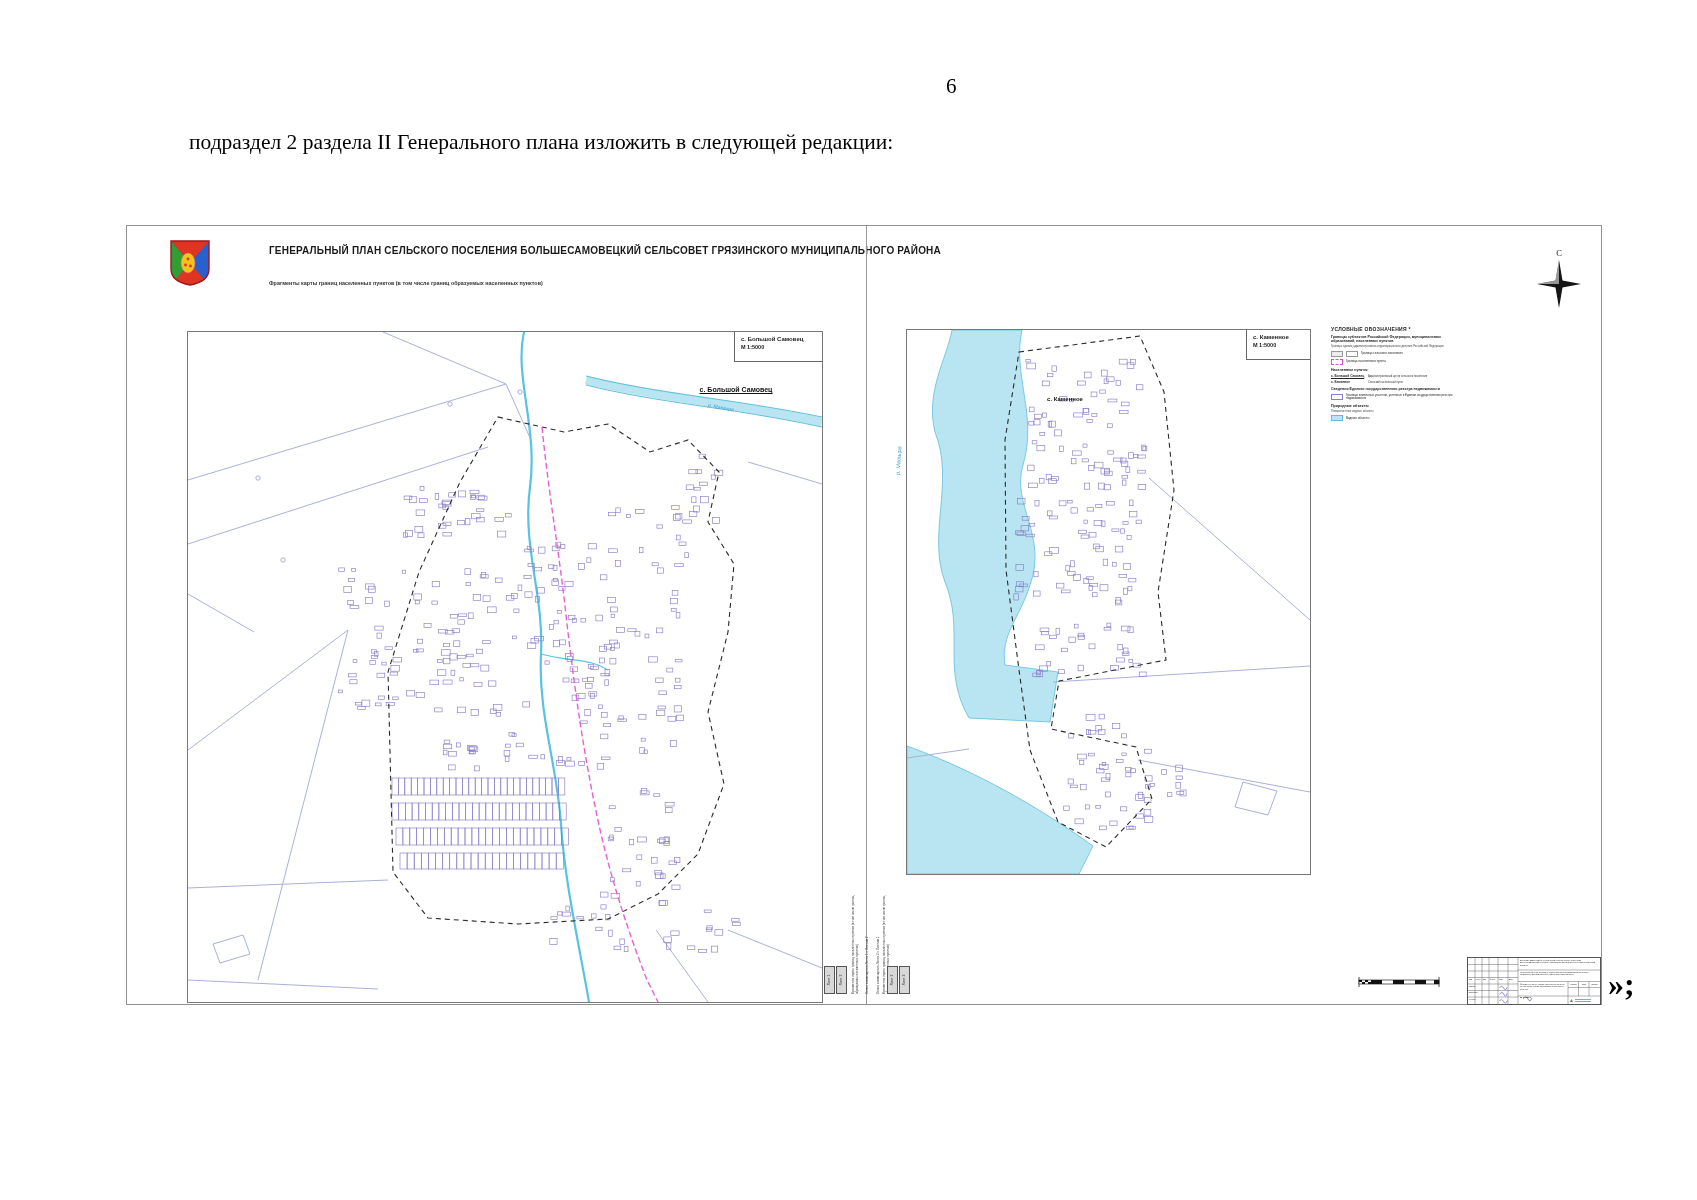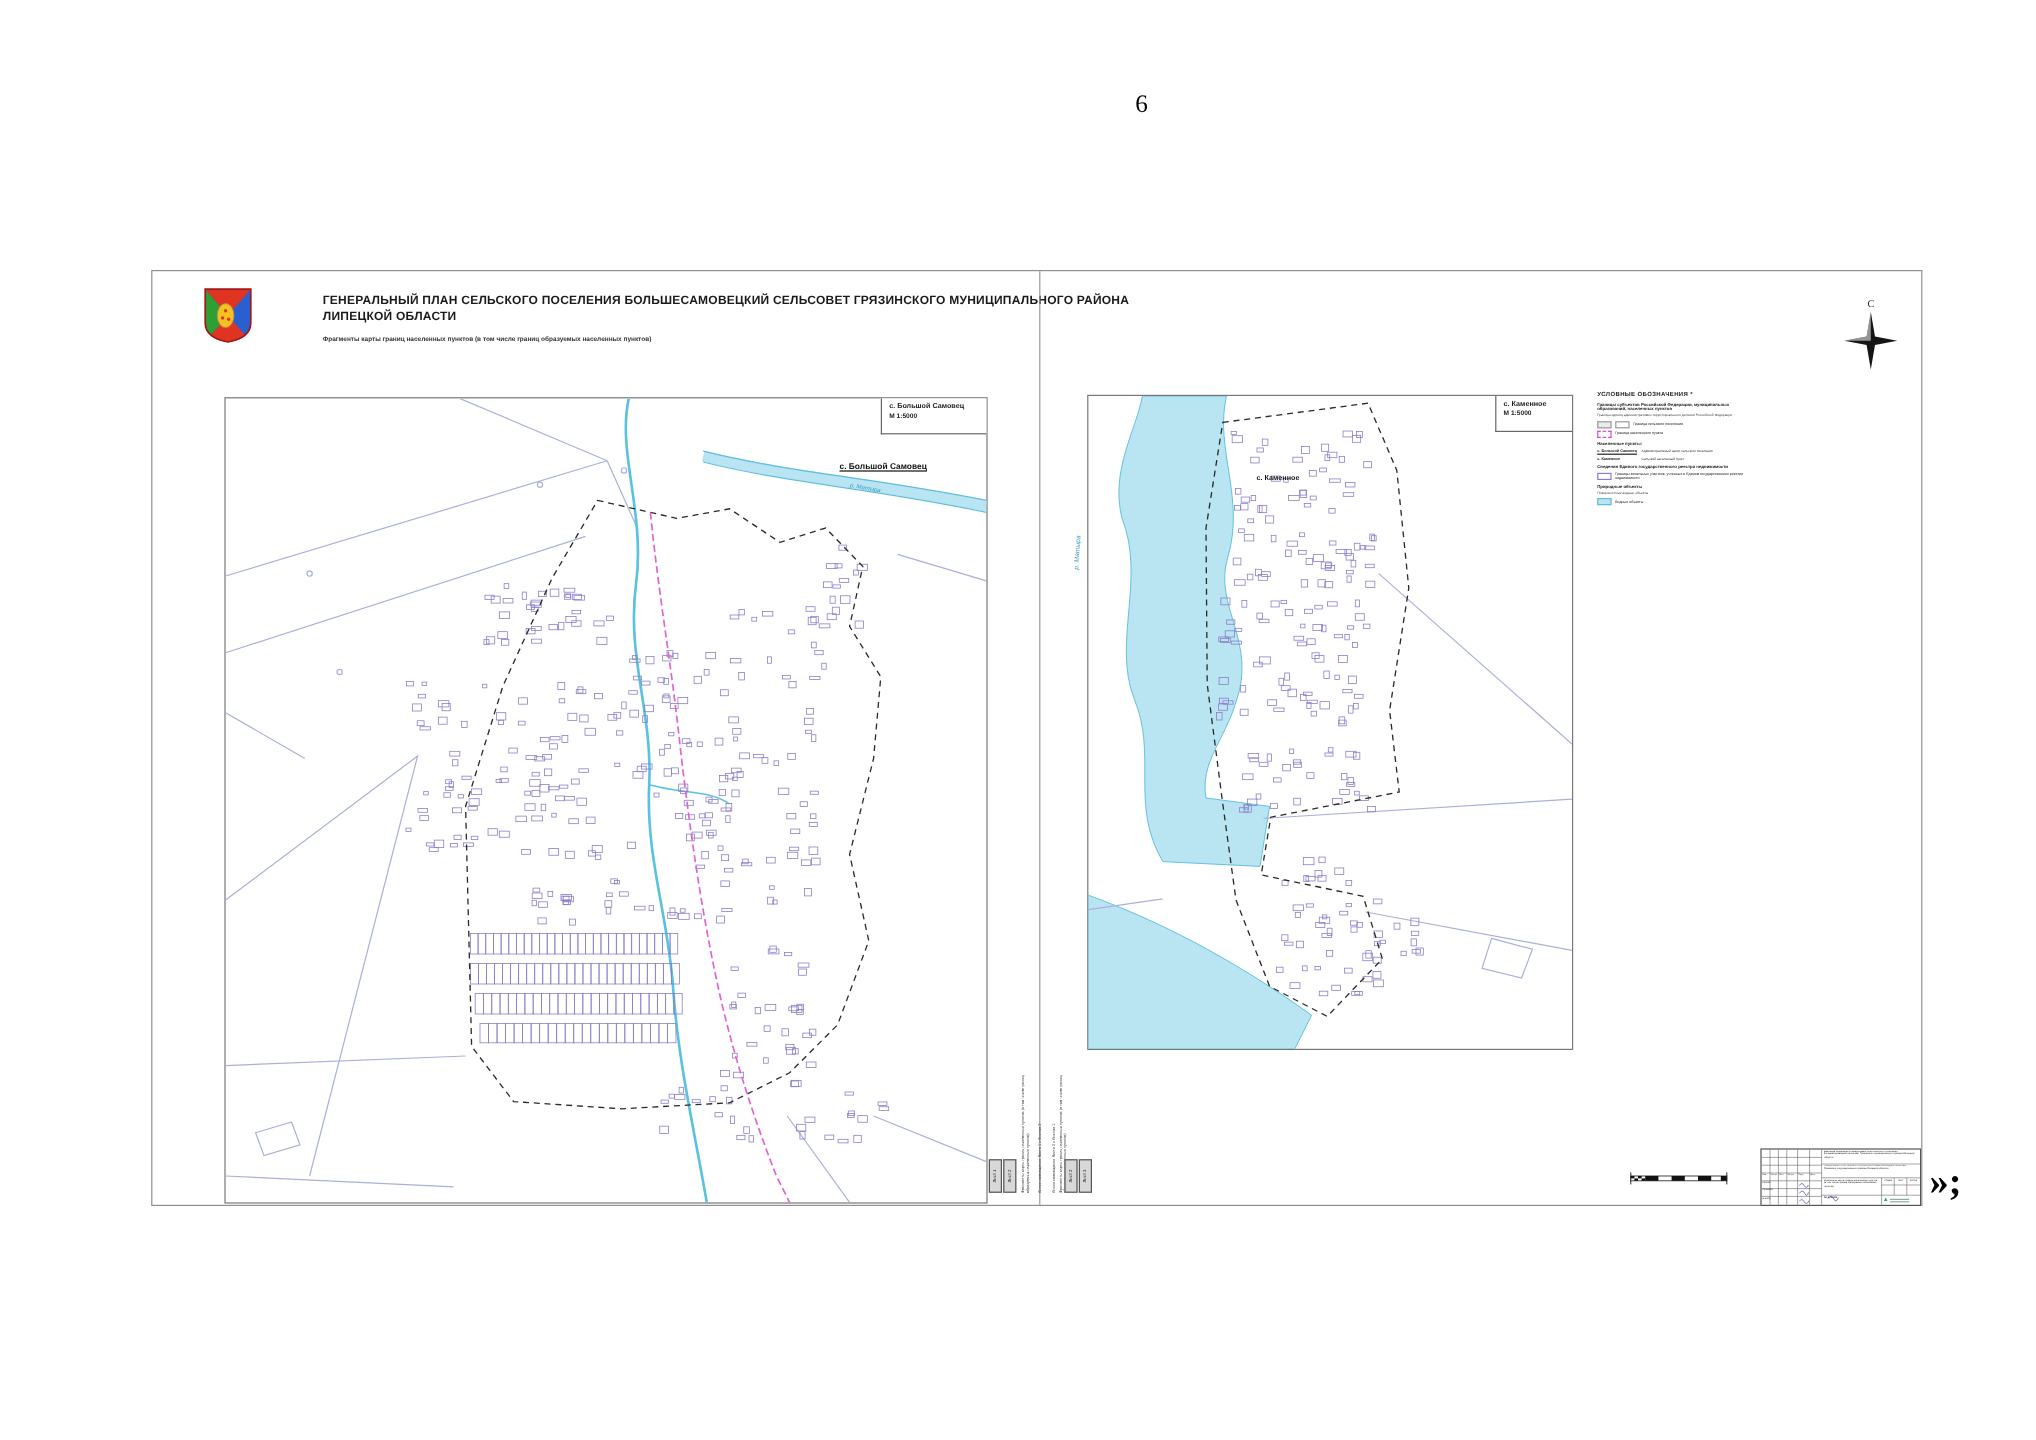--- a/index.html
+++ b/index.html
@@ -78,20 +78,21 @@
   .st-logo .tri{color:#2e9e4f;font-size:5px;line-height:1;}
   .st-logo .bars{display:flex;flex-direction:column;gap:1px;}
   .st-logo .bars i{display:block;width:16px;height:.8px;background:#8aa;}
 </style>
 </head>
 <body>
 
 <div class="page">
 
   <div class="pageno">6</div>
+  <div class="para p1">подраздел 2 раздела II Генерального плана изложить в следующей редакции:</div>
 
   <div class="frame">
 
     <svg class="logo" viewBox="0 0 42 48">
       <defs>
           <clipPath id="shieldclip">
             <path d="M2,2 H40 V30 C40,40 32,44 21,46 C10,44 2,40 2,30 Z"></path>
           </clipPath>
         </defs>
       <g clip-path="url(#shieldclip)">
@@ -101,21 +102,20 @@
         <path d="M2,46 H40 L21,24 Z" fill="#e03422"></path>
         <ellipse cx="19" cy="24" rx="7" ry="10" fill="#f2c21d" stroke="#c77" stroke-width=".6"></ellipse>
         <circle cx="19" cy="20" r="1.4" fill="#e03422"></circle>
         <circle cx="16.5" cy="26" r="1.4" fill="#e03422"></circle>
         <circle cx="21.5" cy="27" r="1.4" fill="#e03422"></circle>
       </g>
       <path d="M2,2 H40 V30 C40,40 32,44 21,46 C10,44 2,40 2,30 Z" fill="none" stroke="#a01818" stroke-width="1.4"></path>
     </svg>
     <div class="hdr-title">
       <div>ГЕНЕРАЛЬНЫЙ ПЛАН СЕЛЬСКОГО ПОСЕЛЕНИЯ БОЛЬШЕСАМОВЕЦКИЙ СЕЛЬСОВЕТ ГРЯЗИНСКОГО МУНИЦИПАЛЬНОГО РАЙОНА</div>
-      <div>ЛИПЕЦКОЙ ОБЛАСТИ</div>
     </div>
     <div class="hdr-sub">Фрагменты карты границ населенных пунктов (в том числе границ образуемых населенных пунктов)</div>
 
     <svg class="compass" viewBox="0 0 48 64">
       <text x="24" y="10" text-anchor="middle" font-size="8.5" fill="#222">С</text>
       <polygon points="24,14 27.5,34.5 46,38 27.5,41.5 24,62 20.5,41.5 2,38 20.5,34.5" fill="#151515"></polygon>
       <polygon points="24,14 24,38 2,38 20.5,34.5" fill="#fff" opacity=".55"></polygon>
     </svg>
 
     <div class="divider"></div>

